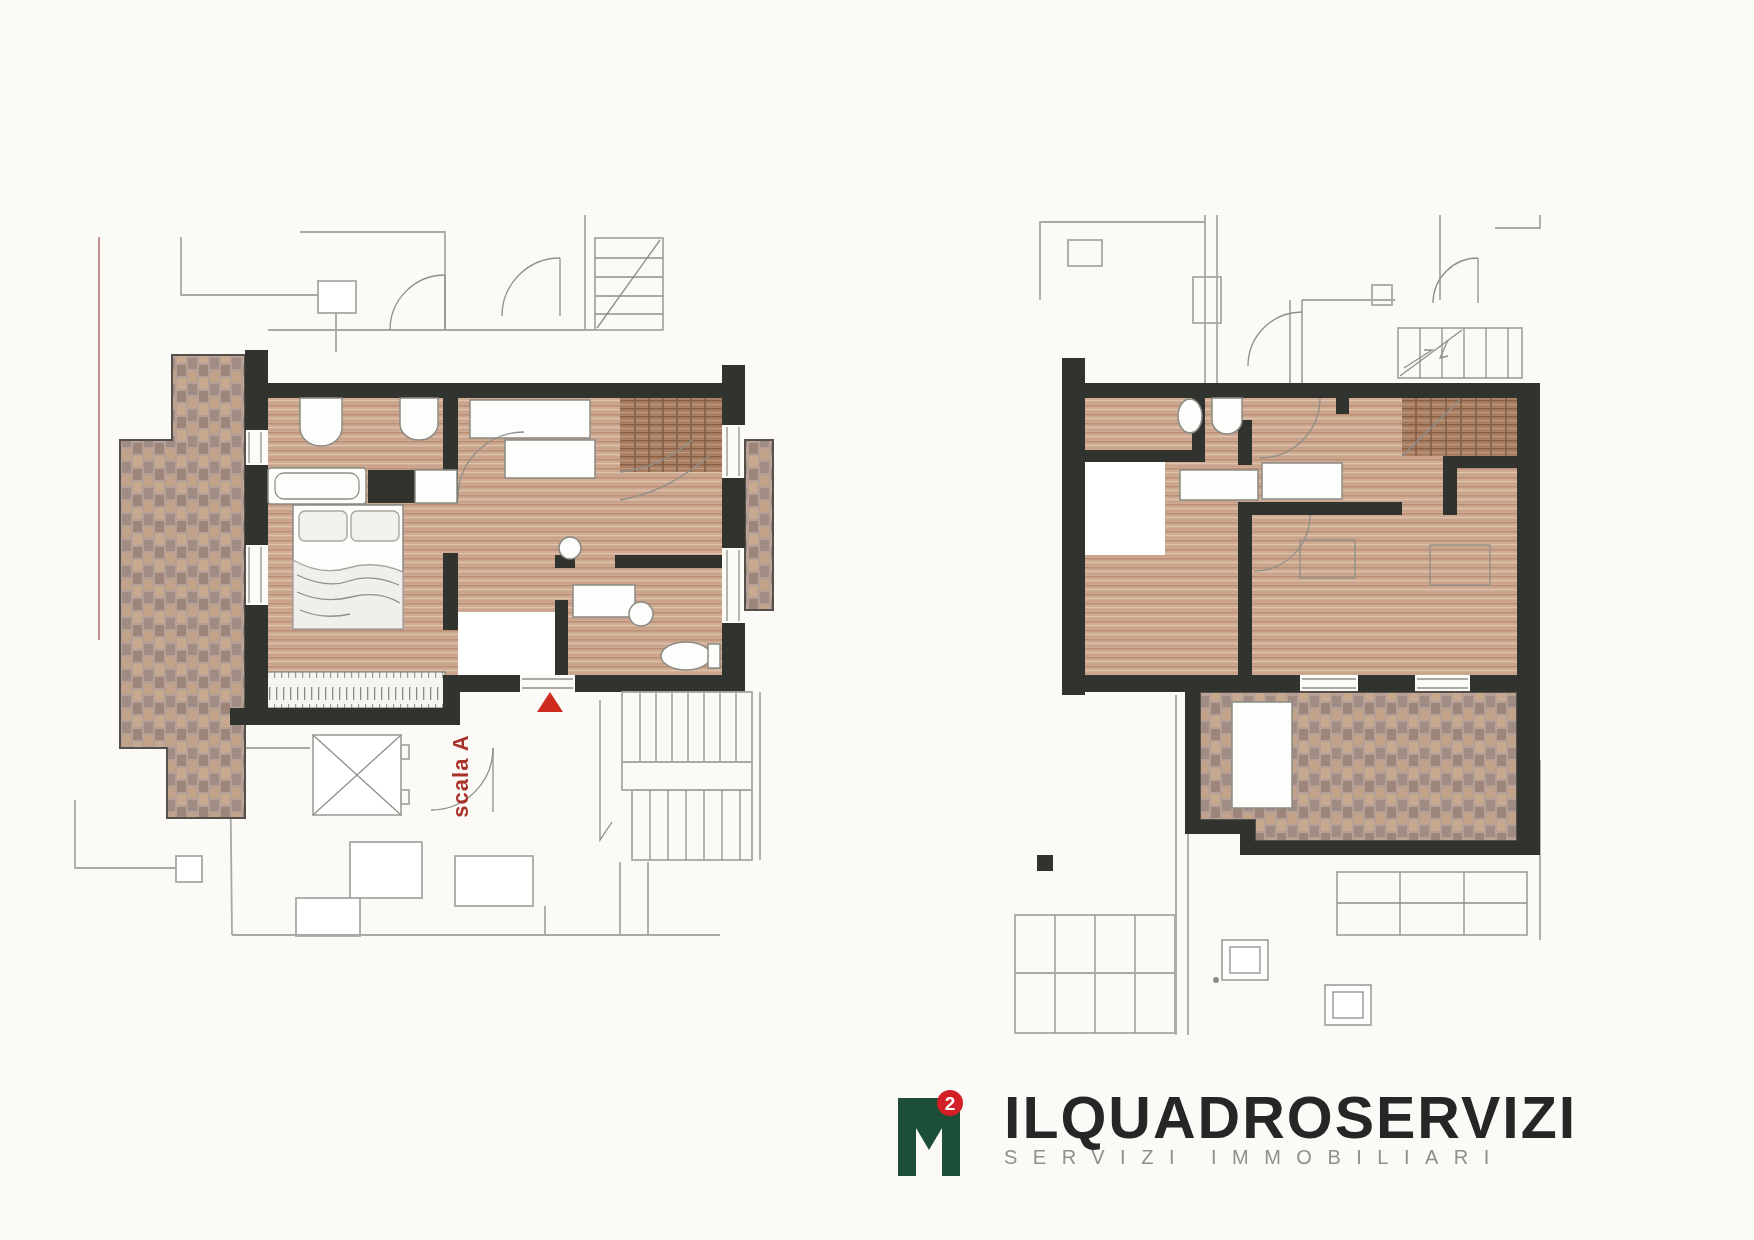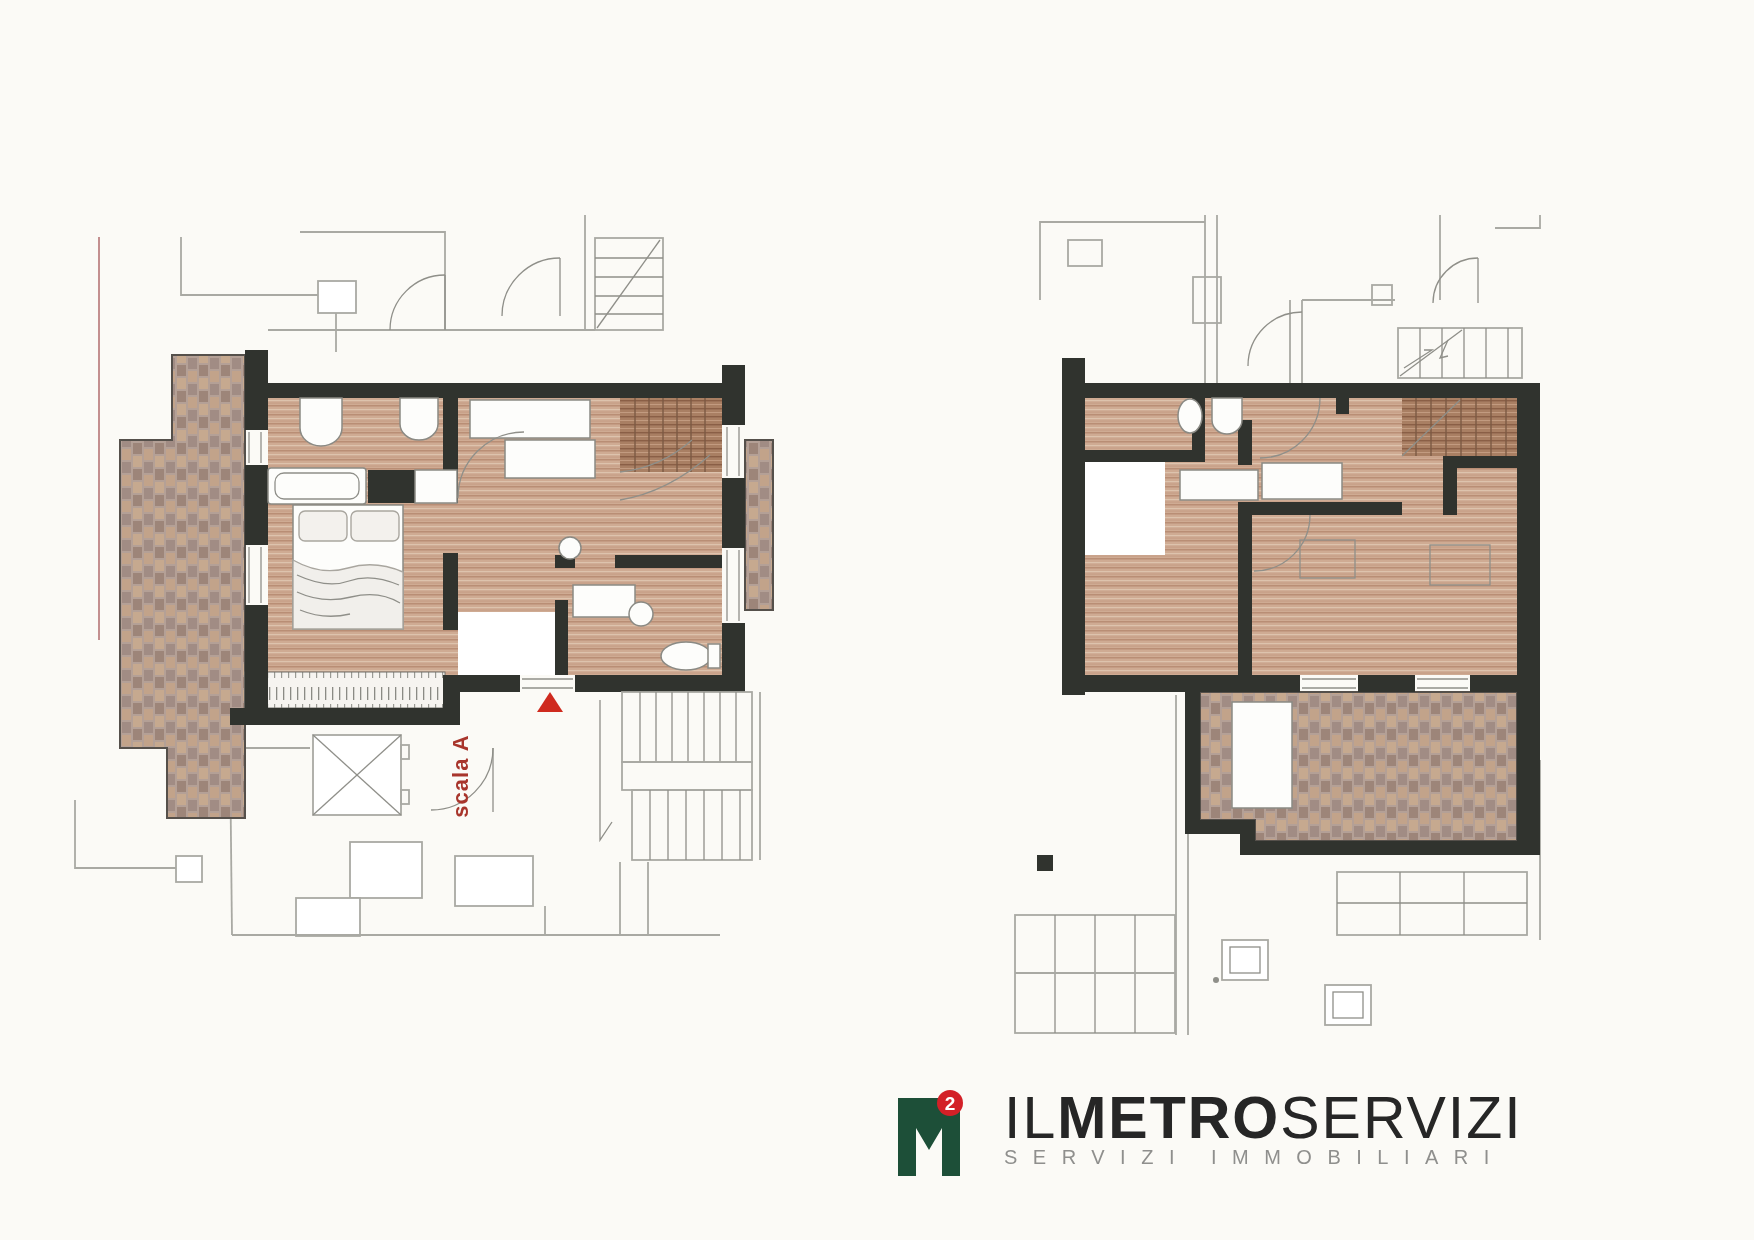--- a/index.html
+++ b/index.html
@@ -20,21 +20,21 @@
   .wdd{fill:url(#woodD);}
   .hb{fill:url(#herring);stroke:#55504b;stroke-width:2;}
   .ticks{fill:url(#ticks);stroke:#6f6f69;stroke-width:1;}
   .stair-label{font-family:"Liberation Sans","DejaVu Sans",sans-serif;
     font-size:22px;font-weight:bold;letter-spacing:1px;}
   
   .logo{position:absolute;left:898px;top:1090px;width:648px;height:100px;display:flex;align-items:flex-start;}
   .logo-mark{width:66px;height:92px;position:relative;flex:0 0 auto;}
   .logo-text{margin-left:40px;}
   .logo-line1{font-size:59px;line-height:56px;color:#262626;letter-spacing:2px;white-space:nowrap;}
-  .lt-light{font-weight:normal;}
+  .lt-light{font-weight:bold;}
   .lt-bold{font-weight:bold;}
   .logo-tagline{margin-top:0;font-size:20px;color:#8f8f8d;letter-spacing:15.5px;white-space:nowrap;}
 </style>
 </head>
 <body>
 
 <svg id="plan-svg" width="1754" height="1240" viewBox="0 0 1754 1240">
   <defs>
     <pattern id="wood" width="640" height="9" patternUnits="userSpaceOnUse">
       <rect width="640" height="9" fill="#cfab93"></rect>
@@ -339,16 +339,16 @@
 
 <div class="logo">
   <div class="logo-mark">
     <svg width="66" height="92" viewBox="0 0 66 92">
       <polygon points="0,8 62,8 62,86 44,86 44,38 31,60 18,38 18,86 0,86" fill="#1d4f38"></polygon>
       <circle cx="52" cy="13" r="13" fill="#d32027"></circle>
       <text x="52" y="20" text-anchor="middle" font-size="19" font-weight="bold" fill="#ffffff">2</text>
     </svg>
   </div>
   <div class="logo-text">
-    <div class="logo-line1"><span class="lt-light">IL</span><span class="lt-bold">METRO</span><span class="lt-light">SERVIZI</span></div>
+    <div class="logo-line1"><span class="lt-light">IL</span><span class="lt-bold">QUADRO</span><span class="lt-light">SERVIZI</span></div>
     <div class="logo-tagline">SERVIZI IMMOBILIARI</div>
   </div>
 </div>
 
 </body></html>

